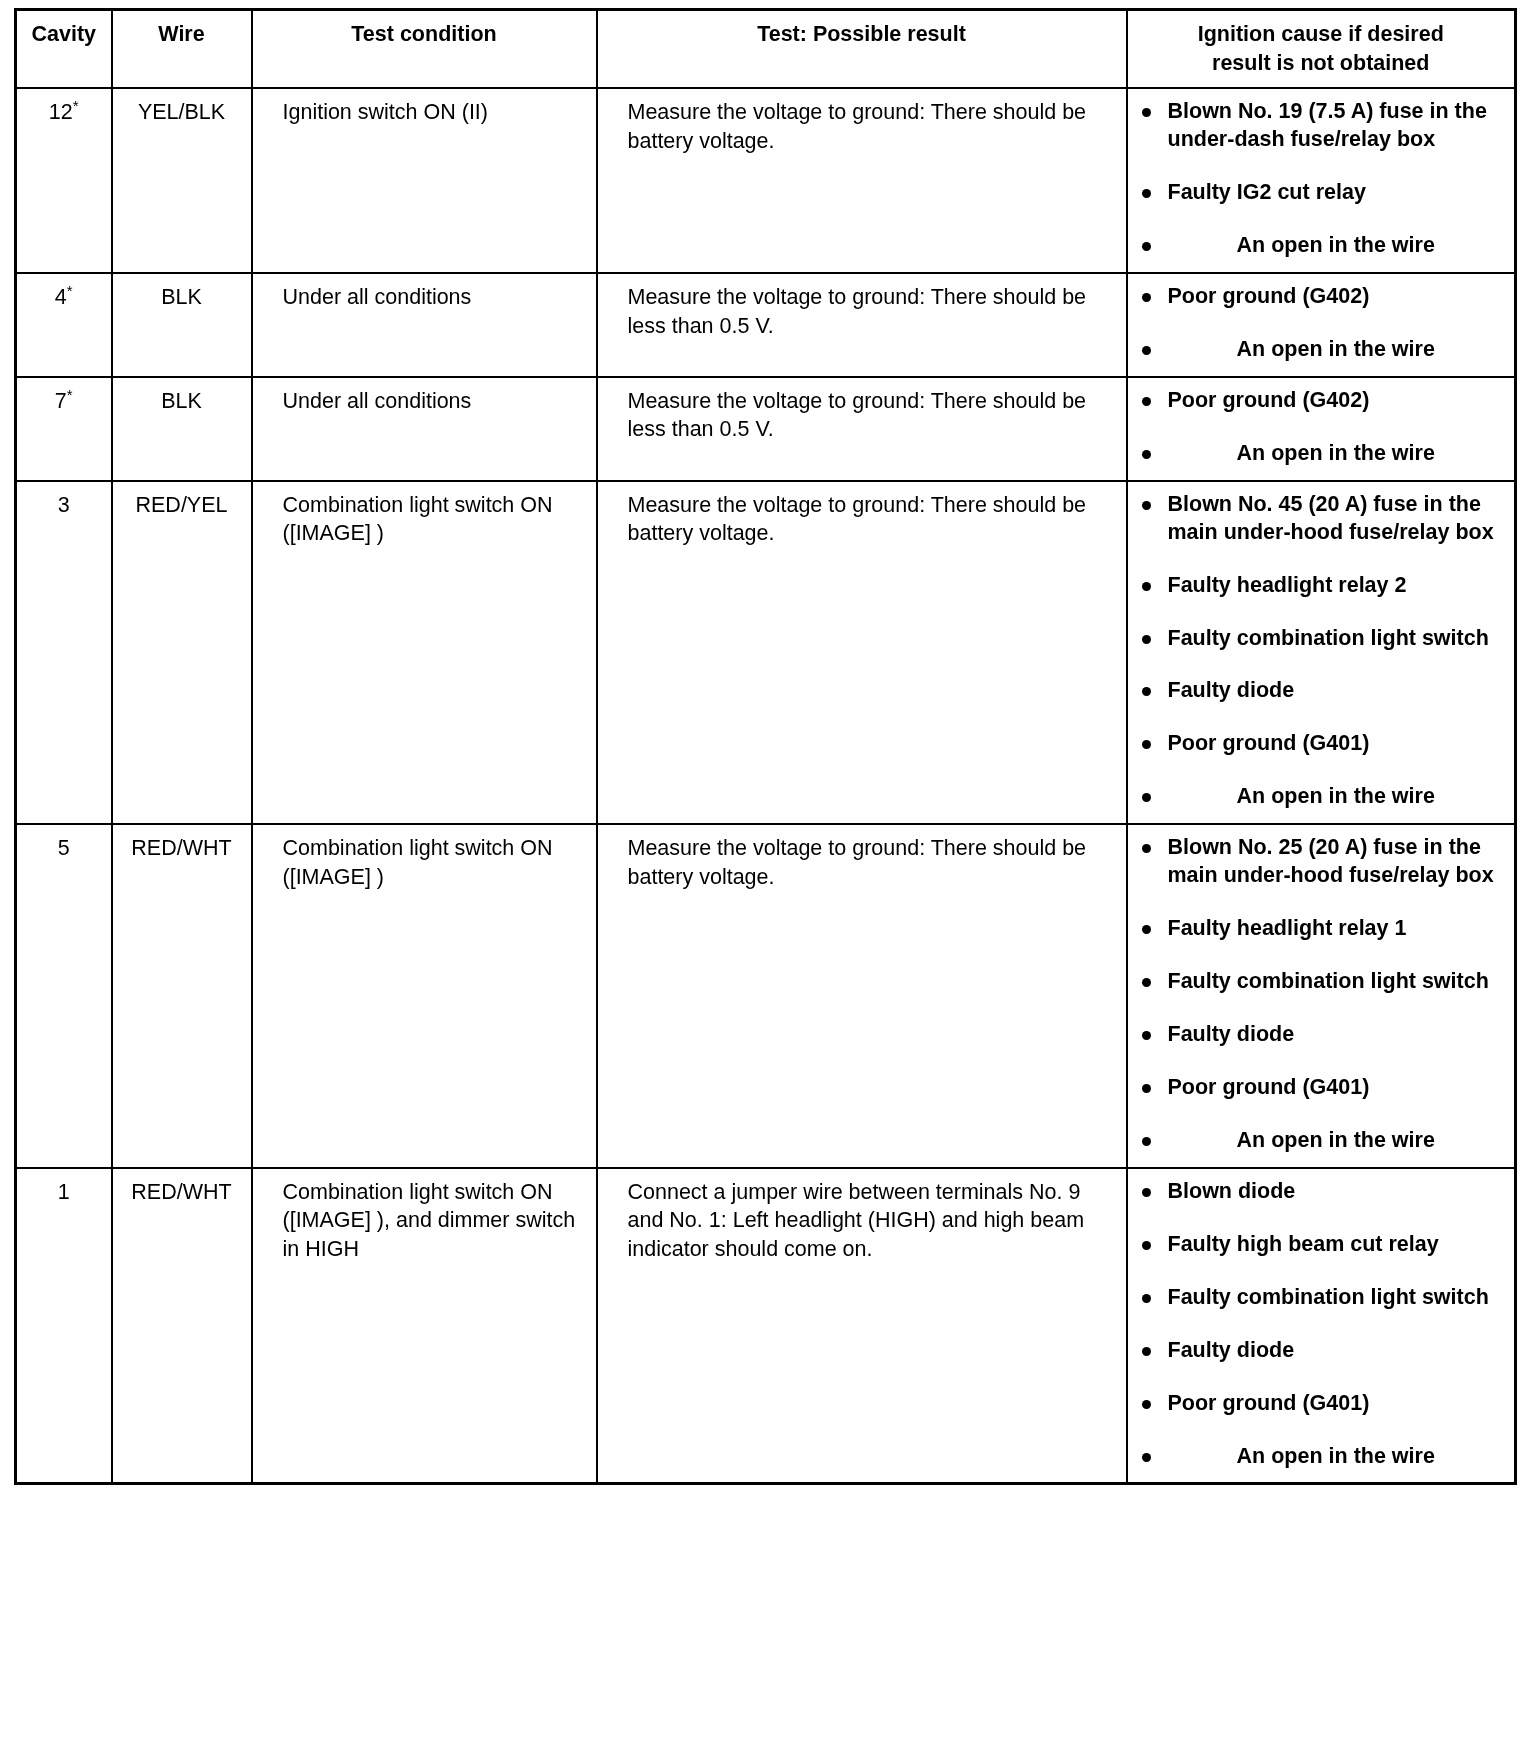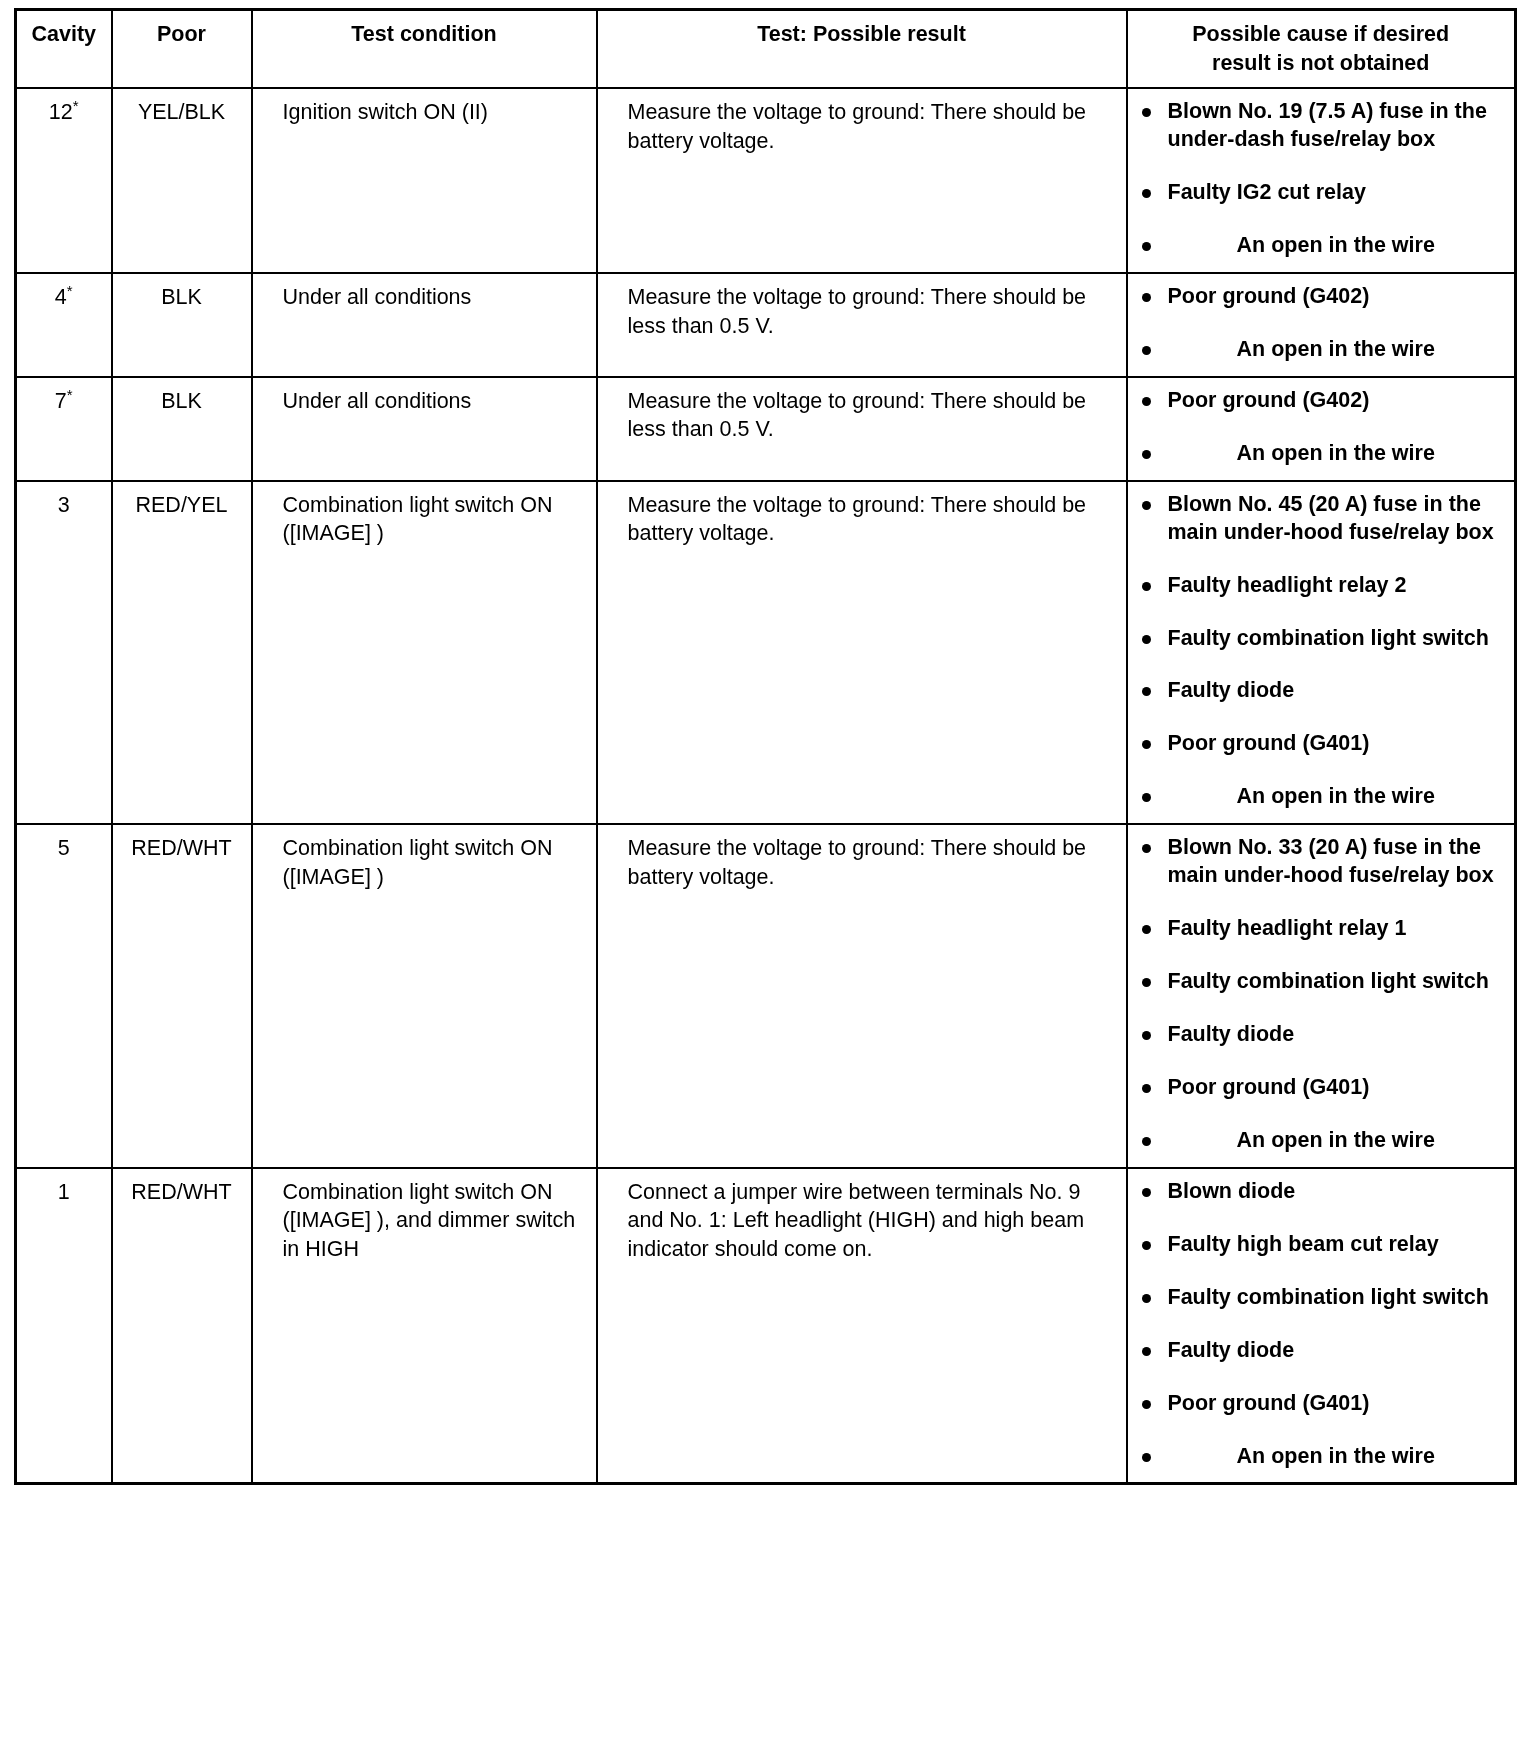--- a/index.html
+++ b/index.html
@@ -98,24 +98,24 @@
     <colgroup>
       <col class="c-cavity">
       <col class="c-wire">
       <col class="c-cond">
       <col class="c-test">
       <col class="c-cause">
     </colgroup>
     <thead>
       <tr>
         <th>Cavity</th>
-        <th>Poor</th>
+        <th>Wire</th>
         <th>Test condition</th>
         <th>Test: Possible result</th>
-        <th class="cause-head" style="white-space: pre-line;">Possible cause if desired
+        <th class="cause-head" style="white-space: pre-line;">Ignition cause if desired
 result is not obtained</th>
       </tr>
     </thead>
     <tbody id="tbody">
         <tr class="r-tall">
           <td class="cavity"><span>12</span><span class="star">*</span></td>
           <td class="wire"><span>YEL/BLK</span></td>
           <td>
             <div class="cond-text">Ignition switch ON (II)</div>
           </td>
@@ -186,21 +186,21 @@
           <td class="cavity"><span>5</span></td>
           <td class="wire"><span>RED/WHT</span></td>
           <td>
             <div class="cond-text">Combination light switch ON ([IMAGE] )</div>
           </td>
           <td>
             <div class="test-text">Measure the voltage to ground: There should be battery voltage.</div>
           </td>
           <td class="cause">
             <ul class="causes">
-              <li>Blown No. 33 (20 A) fuse in the main under-hood fuse/relay box</li>
+              <li>Blown No. 25 (20 A) fuse in the main under-hood fuse/relay box</li>
               <li>Faulty headlight relay 1</li>
               <li>Faulty combination light switch</li>
               <li>Faulty diode</li>
               <li>Poor ground (G401)</li>
               <li>An open in the wire</li>
             </ul>
           </td>
         </tr>
         <tr class="r-tall">
           <td class="cavity"><span>1</span></td>

